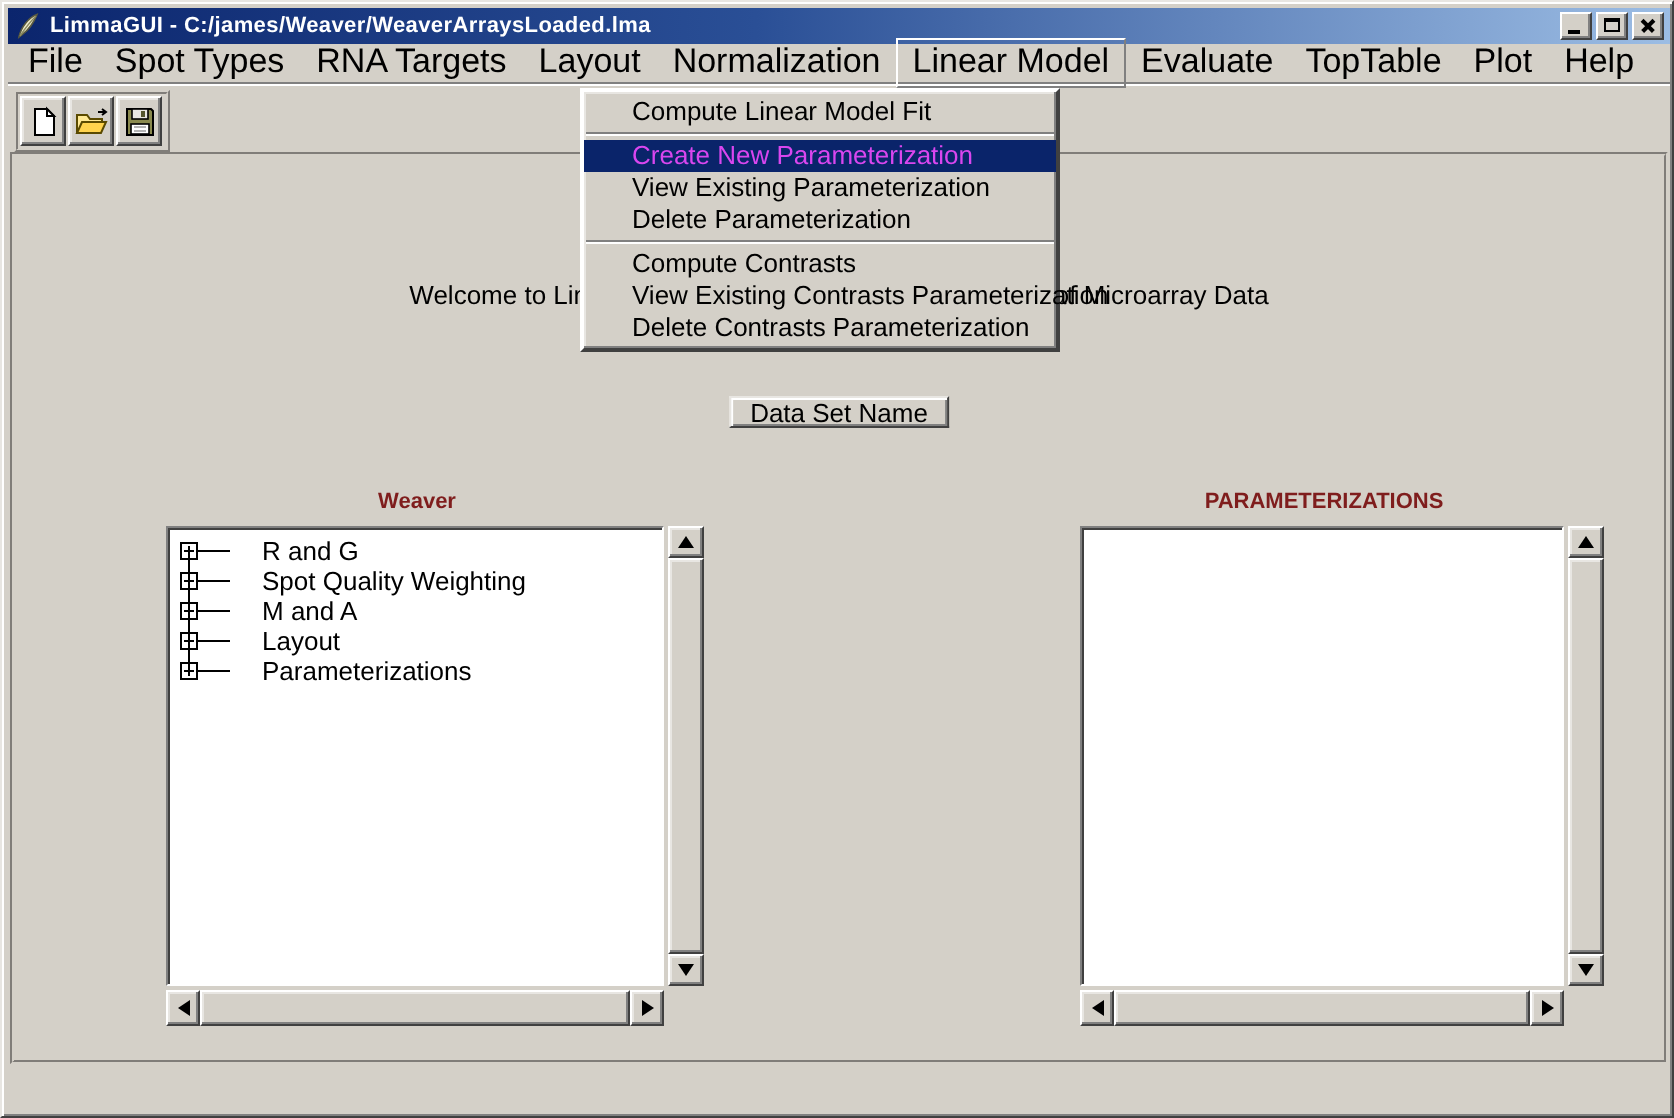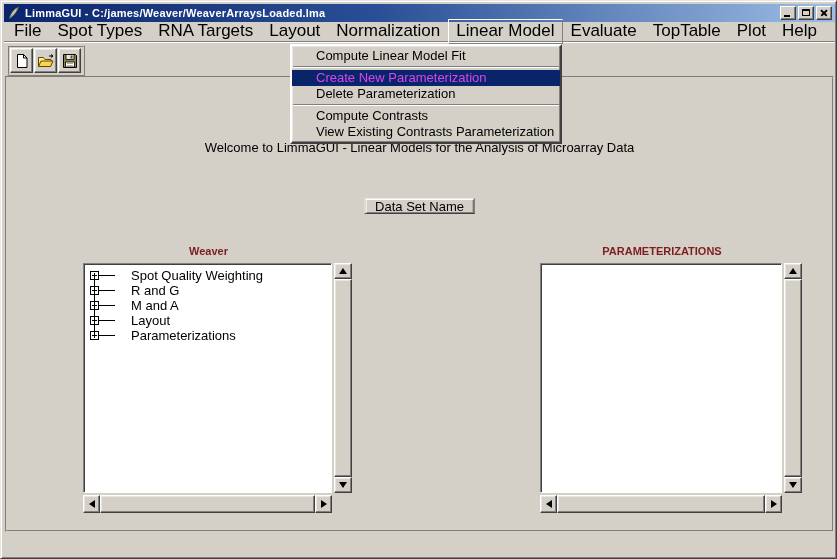--- a/index.html
+++ b/index.html
@@ -96,21 +96,21 @@
   .sb-thumb { flex:1; background:#d4d0c8;
               border:1px solid; border-color:#ffffff #404040 #404040 #ffffff;
               box-shadow: inset -1px -1px 0 #808080, inset 1px 1px 0 #e8e6e2; }
   .tri { width:0; height:0; }
   .tri.up    { border-left:4px solid transparent; border-right:4px solid transparent; border-bottom:6px solid #000; }
   .tri.down  { border-left:4px solid transparent; border-right:4px solid transparent; border-top:6px solid #000; }
   .tri.lft   { border-top:4px solid transparent; border-bottom:4px solid transparent; border-right:6px solid #000; }
   .tri.rgt   { border-top:4px solid transparent; border-bottom:4px solid transparent; border-left:6px solid #000; }
 
   
-  .dropdown { position:absolute; left:289px; top:43px; width:272px; background:#d4d0c8;
+  .dropdown { position:absolute; left:289px; top:43px; width:240px; background:#d4d0c8;
               z-index:50; padding:2px 0;
               border:2px solid; border-color:#ffffff #404040 #404040 #ffffff;
               box-shadow: inset -1px -1px 0 #808080, inset 1px 1px 0 #e8e6e2; }
   .menu-item { height:16px; line-height:16px; font-size:13px; color:#000;
                padding-left:24px; white-space:nowrap; }
   .menu-item.highlighted { background:#0a246a; color:#d946ef; }
   .menu-item.separator { height:0; margin:2px 1px; padding:0;
                          border-top:1px solid #808080; border-bottom:1px solid #ffffff; }
 </style>
 </head>
@@ -194,27 +194,27 @@
 
     <div class="panel-title left">Weaver</div>
     <div class="panel-title right">PARAMETERIZATIONS</div>
 
     <div class="listbox left">
       <div class="tree">
 
           <div class="tree-row">
             <div class="plusbox"></div>
             <div class="tree-hline"></div>
+            <div class="tree-label">R and G</div>
+          </div>
+
+          <div class="tree-row">
+            <div class="plusbox"></div>
+            <div class="tree-hline"></div>
             <div class="tree-label">Spot Quality Weighting</div>
-          </div>
-
-          <div class="tree-row">
-            <div class="plusbox"></div>
-            <div class="tree-hline"></div>
-            <div class="tree-label">R and G</div>
           </div>
 
           <div class="tree-row">
             <div class="plusbox"></div>
             <div class="tree-hline"></div>
             <div class="tree-label">M and A</div>
           </div>
 
           <div class="tree-row">
             <div class="plusbox"></div>
@@ -280,32 +280,38 @@
       </div>
 
       <div class="menu-item separator">
         
       </div>
 
       <div class="menu-item highlighted">
         <span class="menu-item-label">Create New Parameterization</span>
       </div>
 
+      <div class="menu-item">
+        <span class="menu-item-label">View Existing Parameterization</span>
+      </div>
 
       <div class="menu-item">
         <span class="menu-item-label">Delete Parameterization</span>
       </div>
 
       <div class="menu-item separator">
         
       </div>
 
       <div class="menu-item">
         <span class="menu-item-label">Compute Contrasts</span>
       </div>
 
       <div class="menu-item">
         <span class="menu-item-label">View Existing Contrasts Parameterization</span>
       </div>
 
+      <div class="menu-item">
+        <span class="menu-item-label">Delete Contrasts Parameterization</span>
+      </div>
     </div>
 
 </div>
 
 </body></html>

